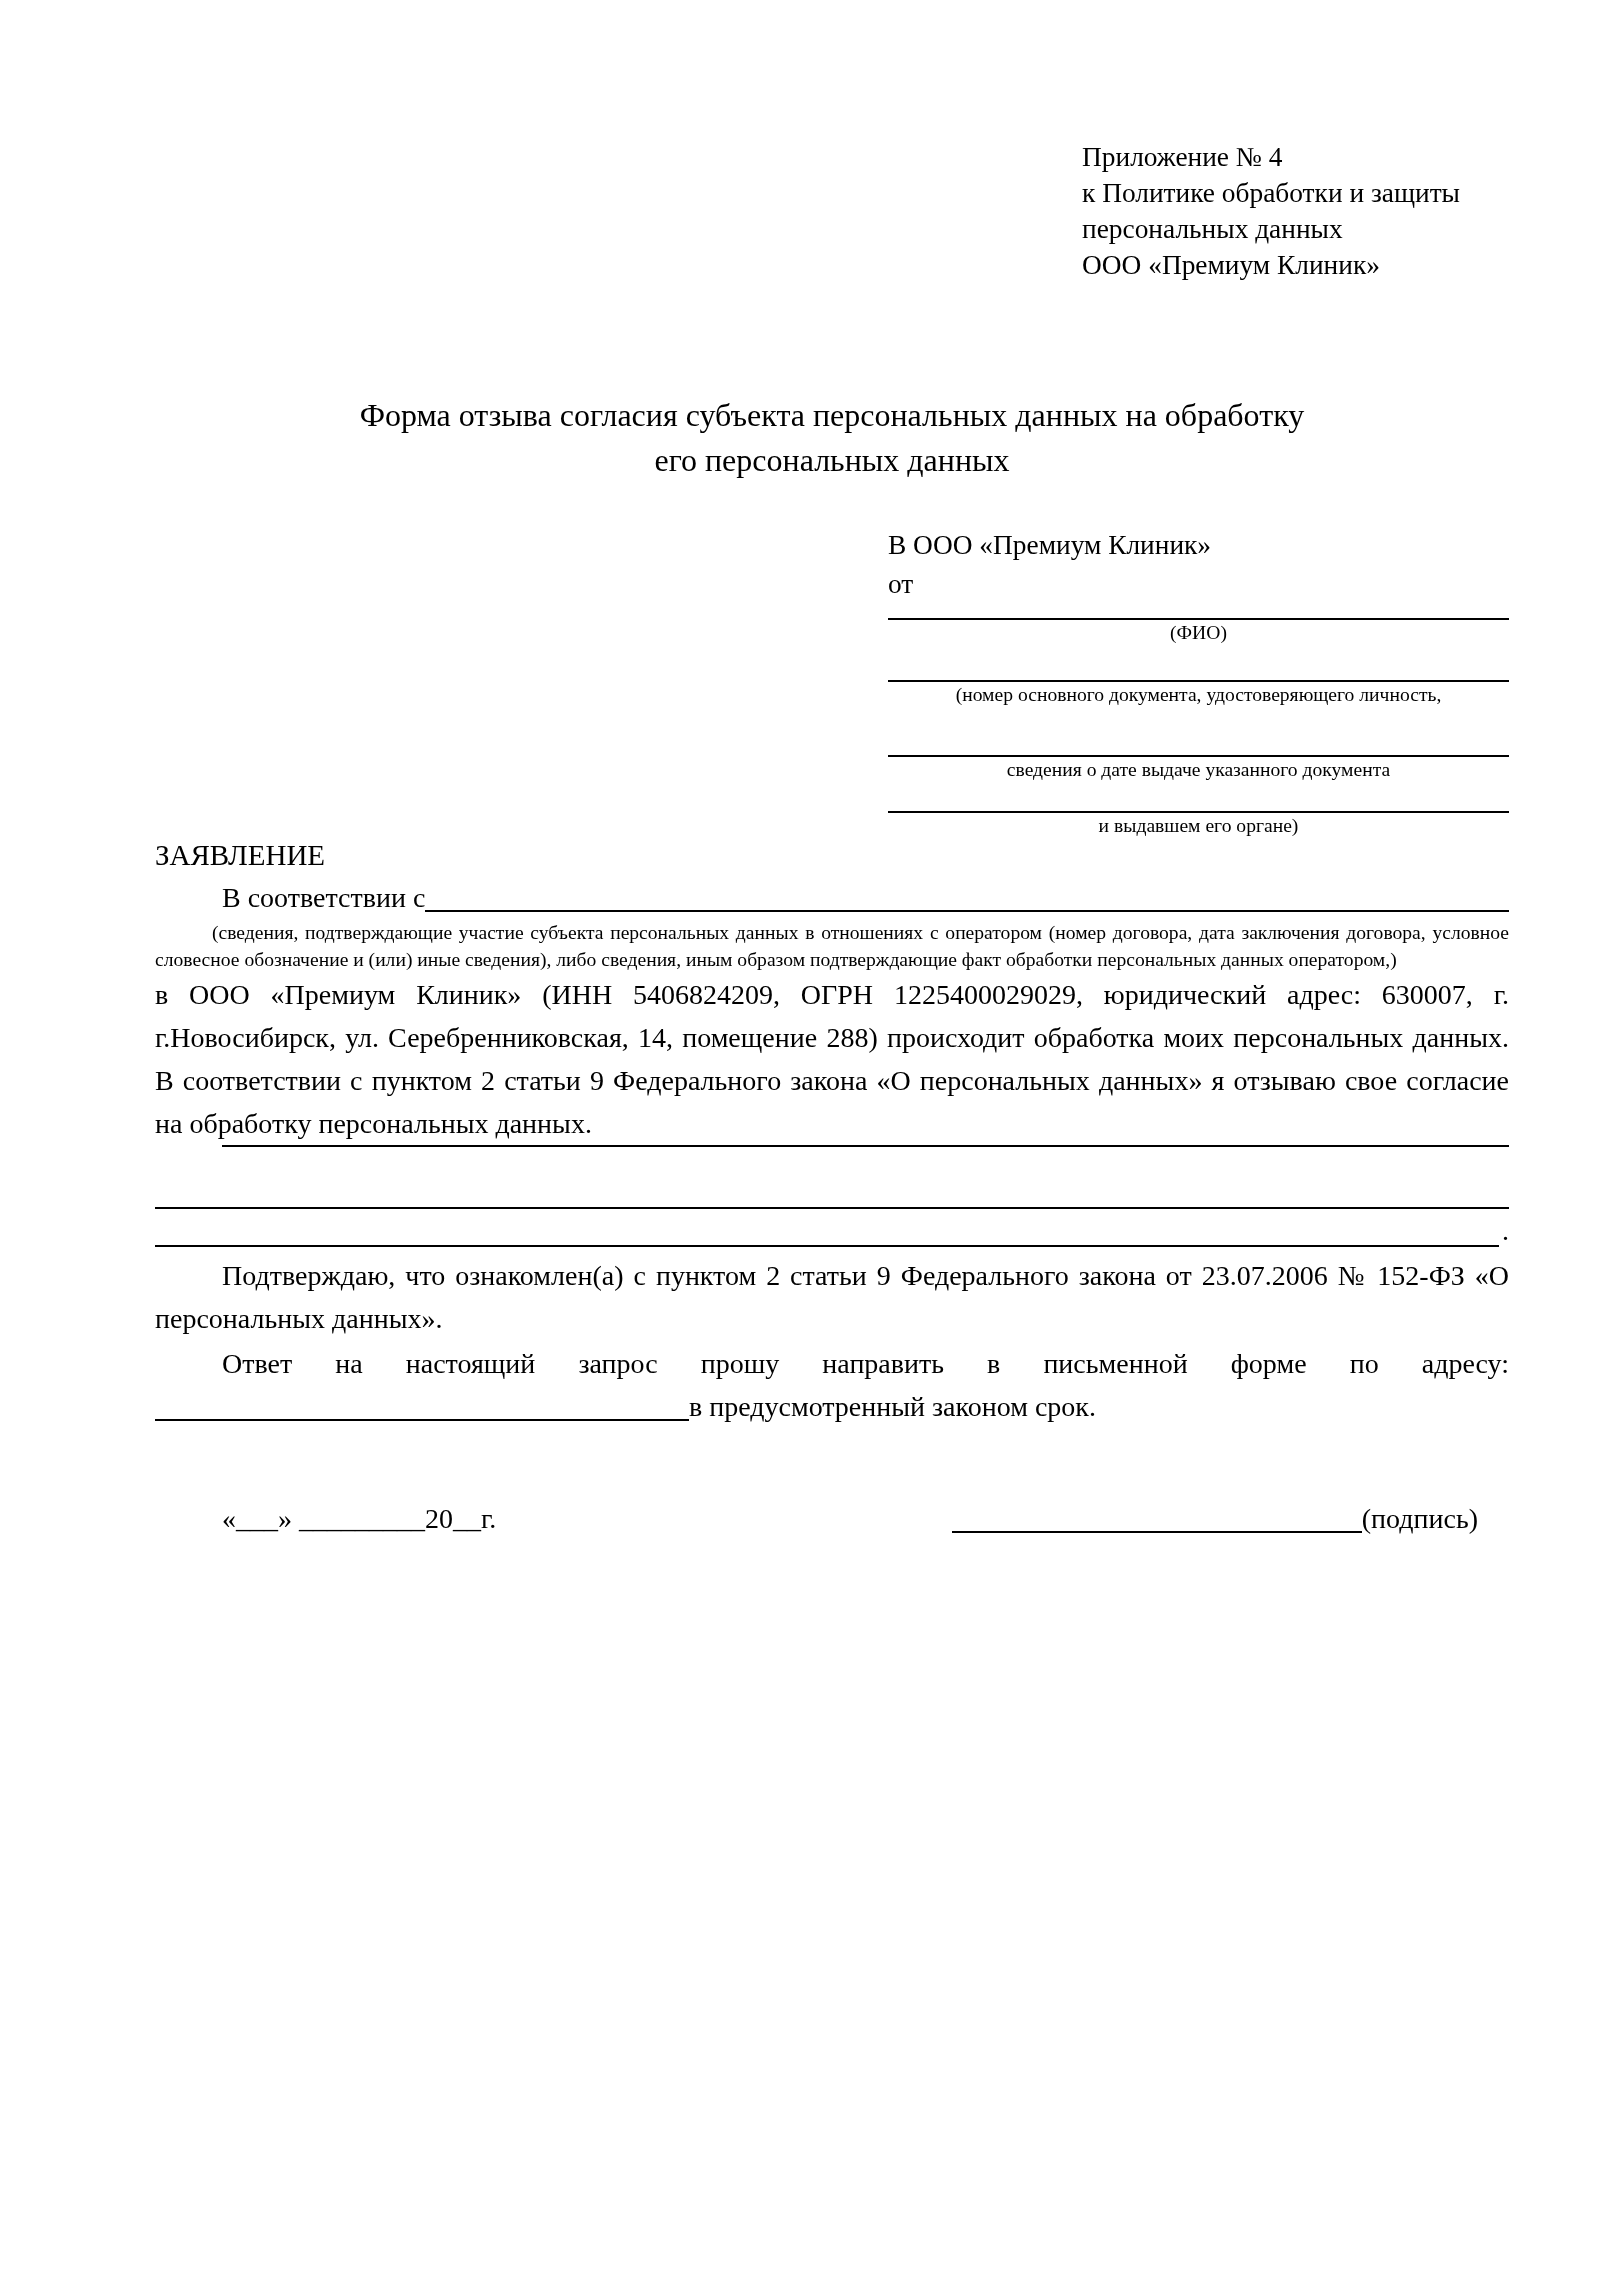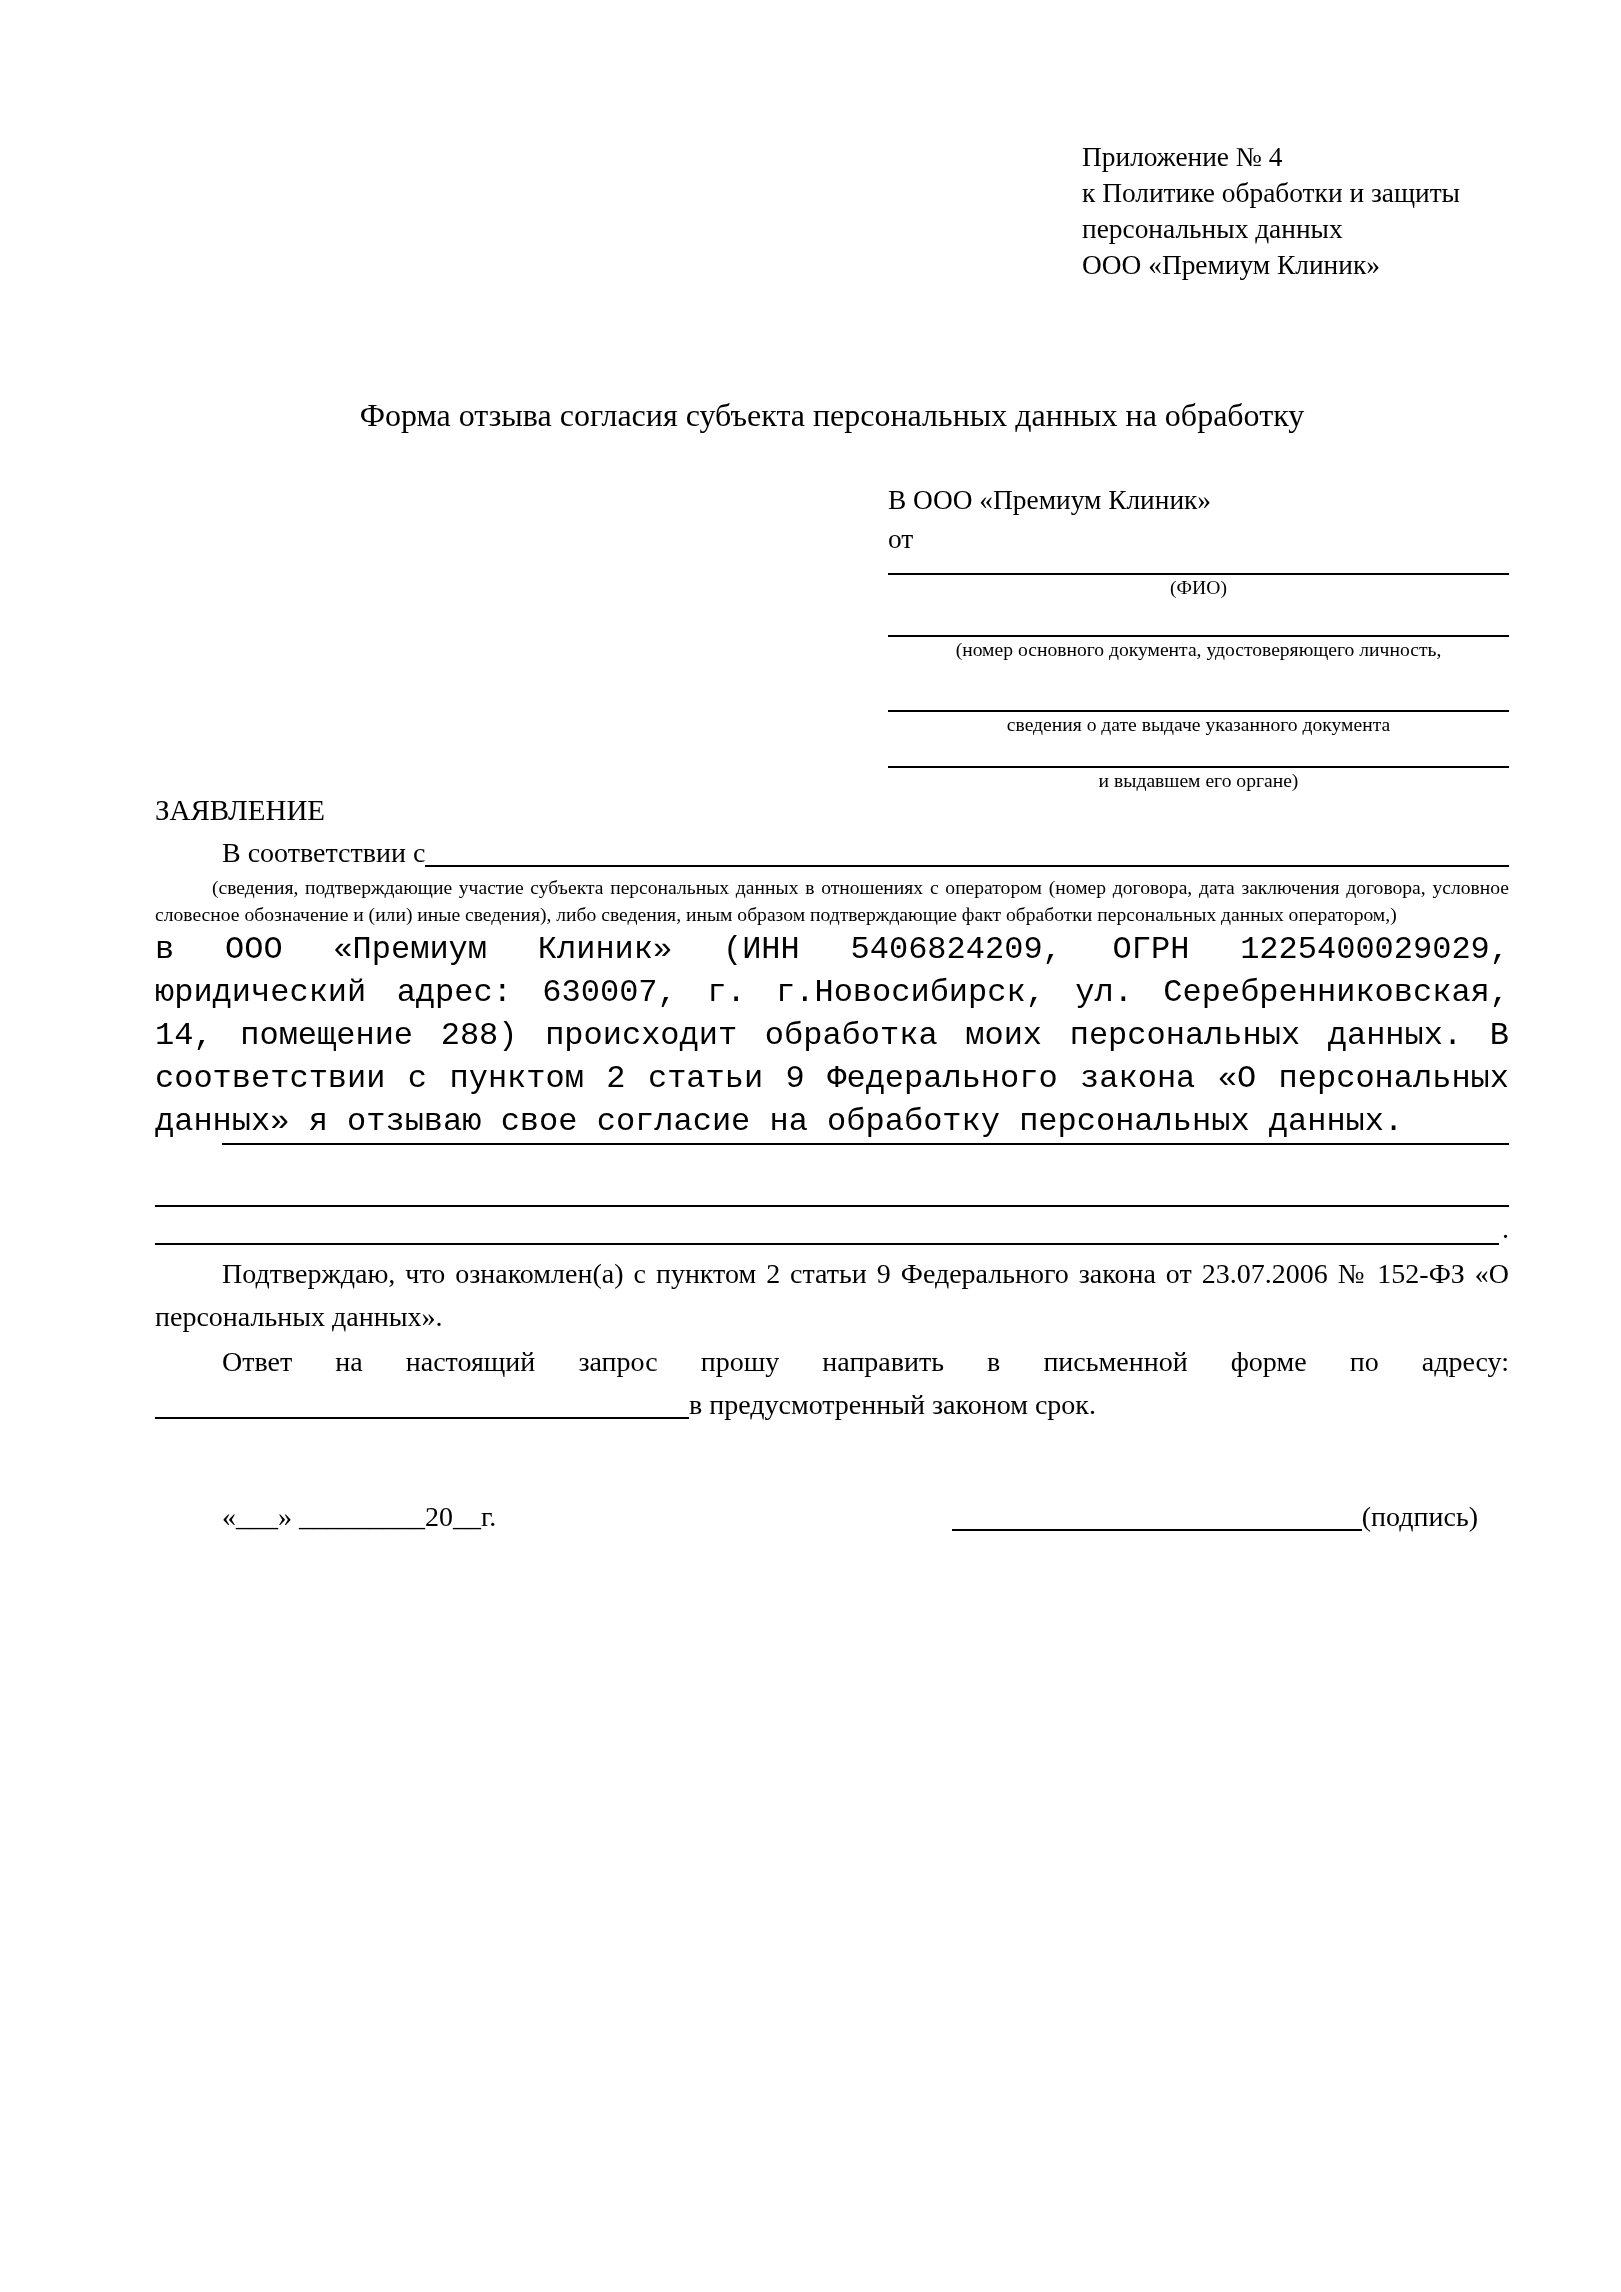--- a/index.html
+++ b/index.html
@@ -37,21 +37,21 @@
   .row { display: flex; align-items: flex-end; font-size: 28px; line-height: 43px; }
   .row .fill { flex: 1 1 auto; border-bottom: 2.9px solid #000; margin-bottom: 6.9px; }
   .indent { padding-left: 67px; }
   .intro-row { margin-top: 3.9px; }
   .footnote {
     font-size: 19.6px;
     line-height: 27.4px;
     text-align: justify;
     text-indent: 57px;
   }
-  .body-p { font-size: 32px; line-height: 43px; text-align: justify; font-family: Liberation Mono, monospace; }
+  .body-p { font-size: 28px; line-height: 43px; text-align: justify; }
   .blank-a { margin-top: 21.6px; height: 31px; border-bottom: 2.9px solid #000; }
   .blank-b-row { }
   .blank-b-row .fill { margin-bottom: 4.9px; }
   .blank-b-row .period { padding-left: 2.9px; }
   .confirm-p, .resp-p {
     font-size: 28px;
     line-height: 43px;
     text-align: justify;
     text-indent: 67px;
     margin-top: 2px;
@@ -79,20 +79,21 @@
 
   <div class="hdr">
     <div>Приложение № 4</div>
     <div>к Политике обработки и защиты</div>
     <div>персональных данных</div>
     <div>ООО «Премиум Клиник»</div>
   </div>
 
   <div class="doc-title">
     <div>Форма отзыва согласия субъекта персональных данных на обработку</div>
+    <div>его персональных данных</div>
   </div>
 
   <div class="addr">
     <div>В ООО «Премиум Клиник»</div>
     <div>от</div>
     <div class="field f-fio"></div>
     <div class="cap">(ФИО)</div>
     <div class="field f-doc1"></div>
     <div class="cap">(номер основного документа, удостоверяющего личность,</div>
     <div class="field f-doc2"></div>

